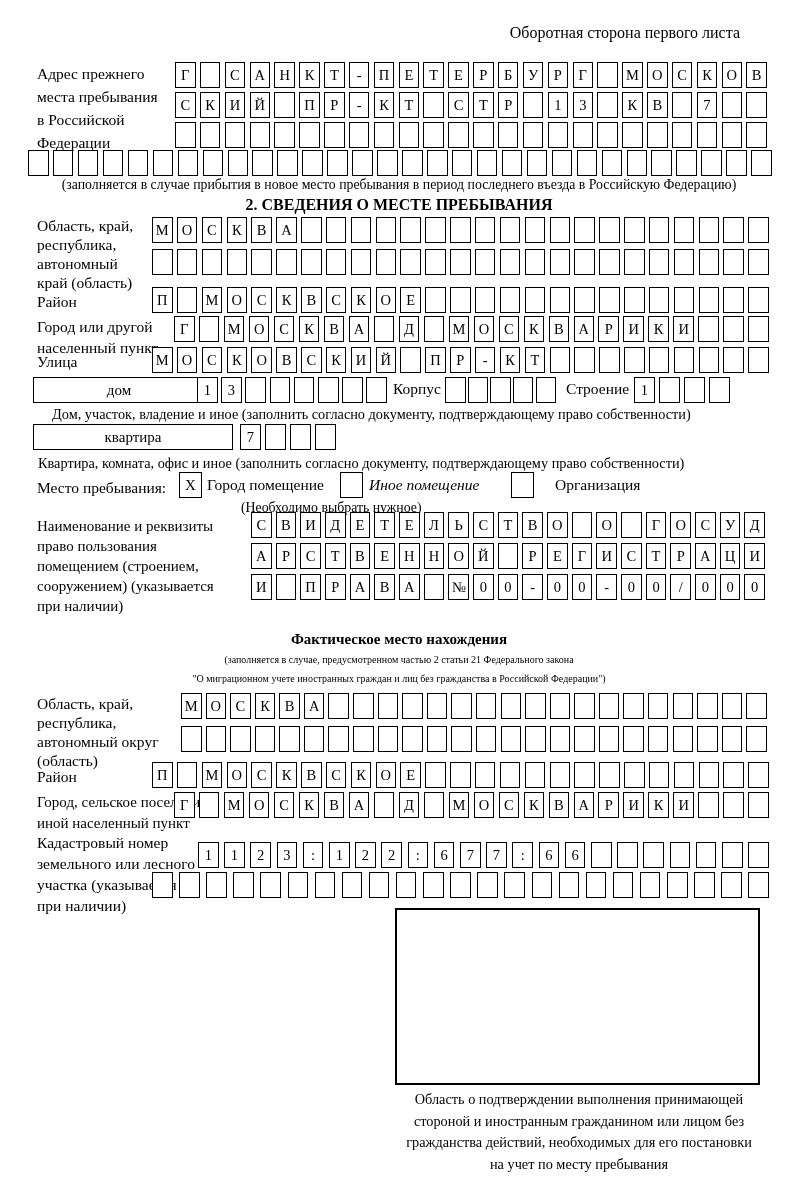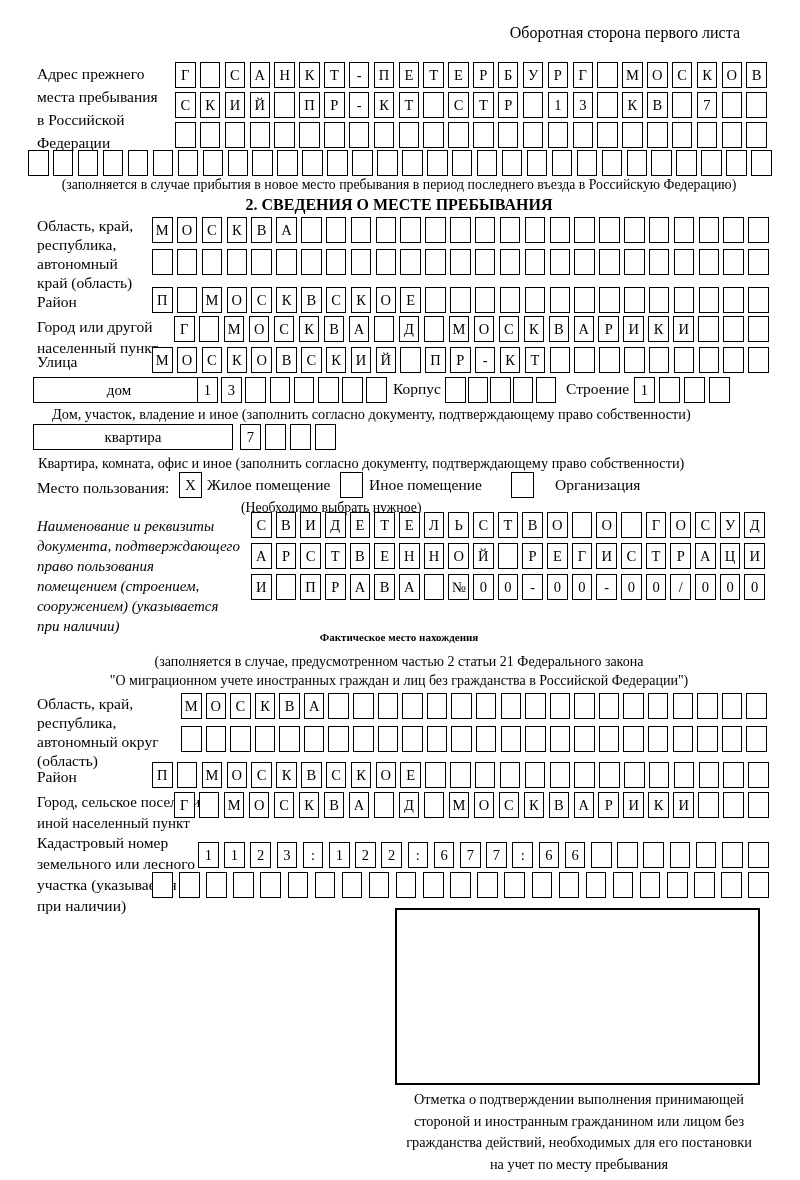--- a/index.html
+++ b/index.html
@@ -13,21 +13,21 @@
   .cellrow{position:absolute;display:flex;justify-content:space-between;height:26px;}
   .cell{
     width:20.5px;height:26px;box-sizing:border-box;border:1.6px solid #000;
     display:flex;align-items:center;justify-content:center;
     font-size:14.5px;flex:0 0 auto;background:#fff;
   }
   .widebox{
     position:absolute;height:26px;box-sizing:border-box;border:1.6px solid #000;
     display:flex;align-items:center;justify-content:center;font-size:15px;background:#fff;
   }
-  .note{position:absolute;font-size:14px;white-space:nowrap;}
+  .note{position:absolute;font-size:10px;white-space:nowrap;}
   .center{left:0;width:798px;text-align:center;white-space:nowrap;}
   .h-bold{position:absolute;font-weight:bold;font-size:16px;}
   .cb{
     position:absolute;width:23px;height:26px;box-sizing:border-box;border:1.6px solid #000;
     display:flex;align-items:center;justify-content:center;font-size:15px;background:#fff;
   }
   .opt{position:absolute;font-size:15.5px;white-space:nowrap;}
   .stampbox{position:absolute;left:395px;top:908px;width:365px;height:177px;box-sizing:border-box;border:2px solid #000;background:#fff;}
   .caption{position:absolute;left:383px;top:1089px;width:392px;text-align:center;font-size:14.3px;line-height:21.5px;}
 </style>
@@ -338,32 +338,31 @@
 
   <div class="widebox" style="left:33px;top:424px;width:200px;">квартира</div>
   <div class="cellrow" style="left:240px;top:424px;width:96px;">
       <span class="cell">7</span>
       <span class="cell"></span>
       <span class="cell"></span>
       <span class="cell"></span>
     </div>
   <div class="note" style="left:38px;top:455px;font-size:14.3px;">Квартира, комната, офис и иное (заполнить согласно документу, подтверждающему право собственности)</div>
 
-  <div class="lbl" style="left:37px;top:476px;">Место пользования:</div>
+  <div class="lbl" style="left:37px;top:476px;">Место пребывания:</div>
   <div class="cb" style="left:179px;top:472px;">X</div>
-  <div class="opt" style="left:207px;top:476px;">Жилое помещение</div>
+  <div class="opt" style="left:207px;top:476px;">Город помещение</div>
   <div class="cb" style="left:340px;top:472px;"></div>
-  <div class="opt" style="left:369px;top:476px;">Иное помещение</div>
+  <div class="opt" style="left:369px;top:476px;font-style:italic;">Иное помещение</div>
   <div class="cb" style="left:511px;top:472px;"></div>
   <div class="opt" style="left:555px;top:476px;">Организация</div>
   <div class="note" style="left:241px;top:500px;font-size:13.8px;">(Необходимо выбрать нужное)</div>
 
-  <div class="lbl lines" style="left:37px;top:516px;line-height:20px;font-size:15px;font-style:italic;">
+  <div class="lbl lines" style="left:37px;top:516px;line-height:20px;font-size:15px;">
       <div>Наименование и реквизиты</div>
-      <div>документа, подтверждающего</div>
       <div>право пользования</div>
       <div>помещением (строением,</div>
       <div>сооружением) (указывается</div>
       <div>при наличии)</div>
     </div>
   <div class="cellrow" style="left:251px;top:512px;width:514px;">
       <span class="cell">С</span>
       <span class="cell">В</span>
       <span class="cell">И</span>
       <span class="cell">Д</span>
@@ -425,21 +424,21 @@
       <span class="cell">0</span>
       <span class="cell">-</span>
       <span class="cell">0</span>
       <span class="cell">0</span>
       <span class="cell">/</span>
       <span class="cell">0</span>
       <span class="cell">0</span>
       <span class="cell">0</span>
     </div>
 
-  <div class="h-bold center" style="top:631px;font-size:11px;">Фактическое место нахождения</div>
+  <div class="h-bold center" style="top:631px;font-size:15px;">Фактическое место нахождения</div>
   <div class="note center" style="top:654px;">(заполняется в случае, предусмотренном частью 2 статьи 21 Федерального закона</div>
   <div class="note center" style="top:673px;">"О миграционном учете иностранных граждан и лиц без гражданства в Российской Федерации")</div>
 
   <div class="lbl lines" style="left:37px;top:694px;line-height:19px;">
       <div>Область, край,</div>
       <div>республика,</div>
       <div>автономный округ</div>
       <div>(область)</div>
     </div>
   <div class="cellrow" style="left:181px;top:693px;width:586px;">
@@ -606,19 +605,19 @@
       <span class="cell"></span>
       <span class="cell"></span>
       <span class="cell"></span>
       <span class="cell"></span>
       <span class="cell"></span>
       <span class="cell"></span>
     </div>
 
   <div class="stampbox"></div>
   <div class="caption lines">
-      <div>Отметка о подтверждении выполнения принимающей</div>
+      <div>Область о подтверждении выполнения принимающей</div>
       <div>стороной и иностранным гражданином или лицом без</div>
       <div>гражданства действий, необходимых для его постановки</div>
       <div>на учет по месту пребывания</div>
     </div>
 
 </div>
 
 </body></html>

